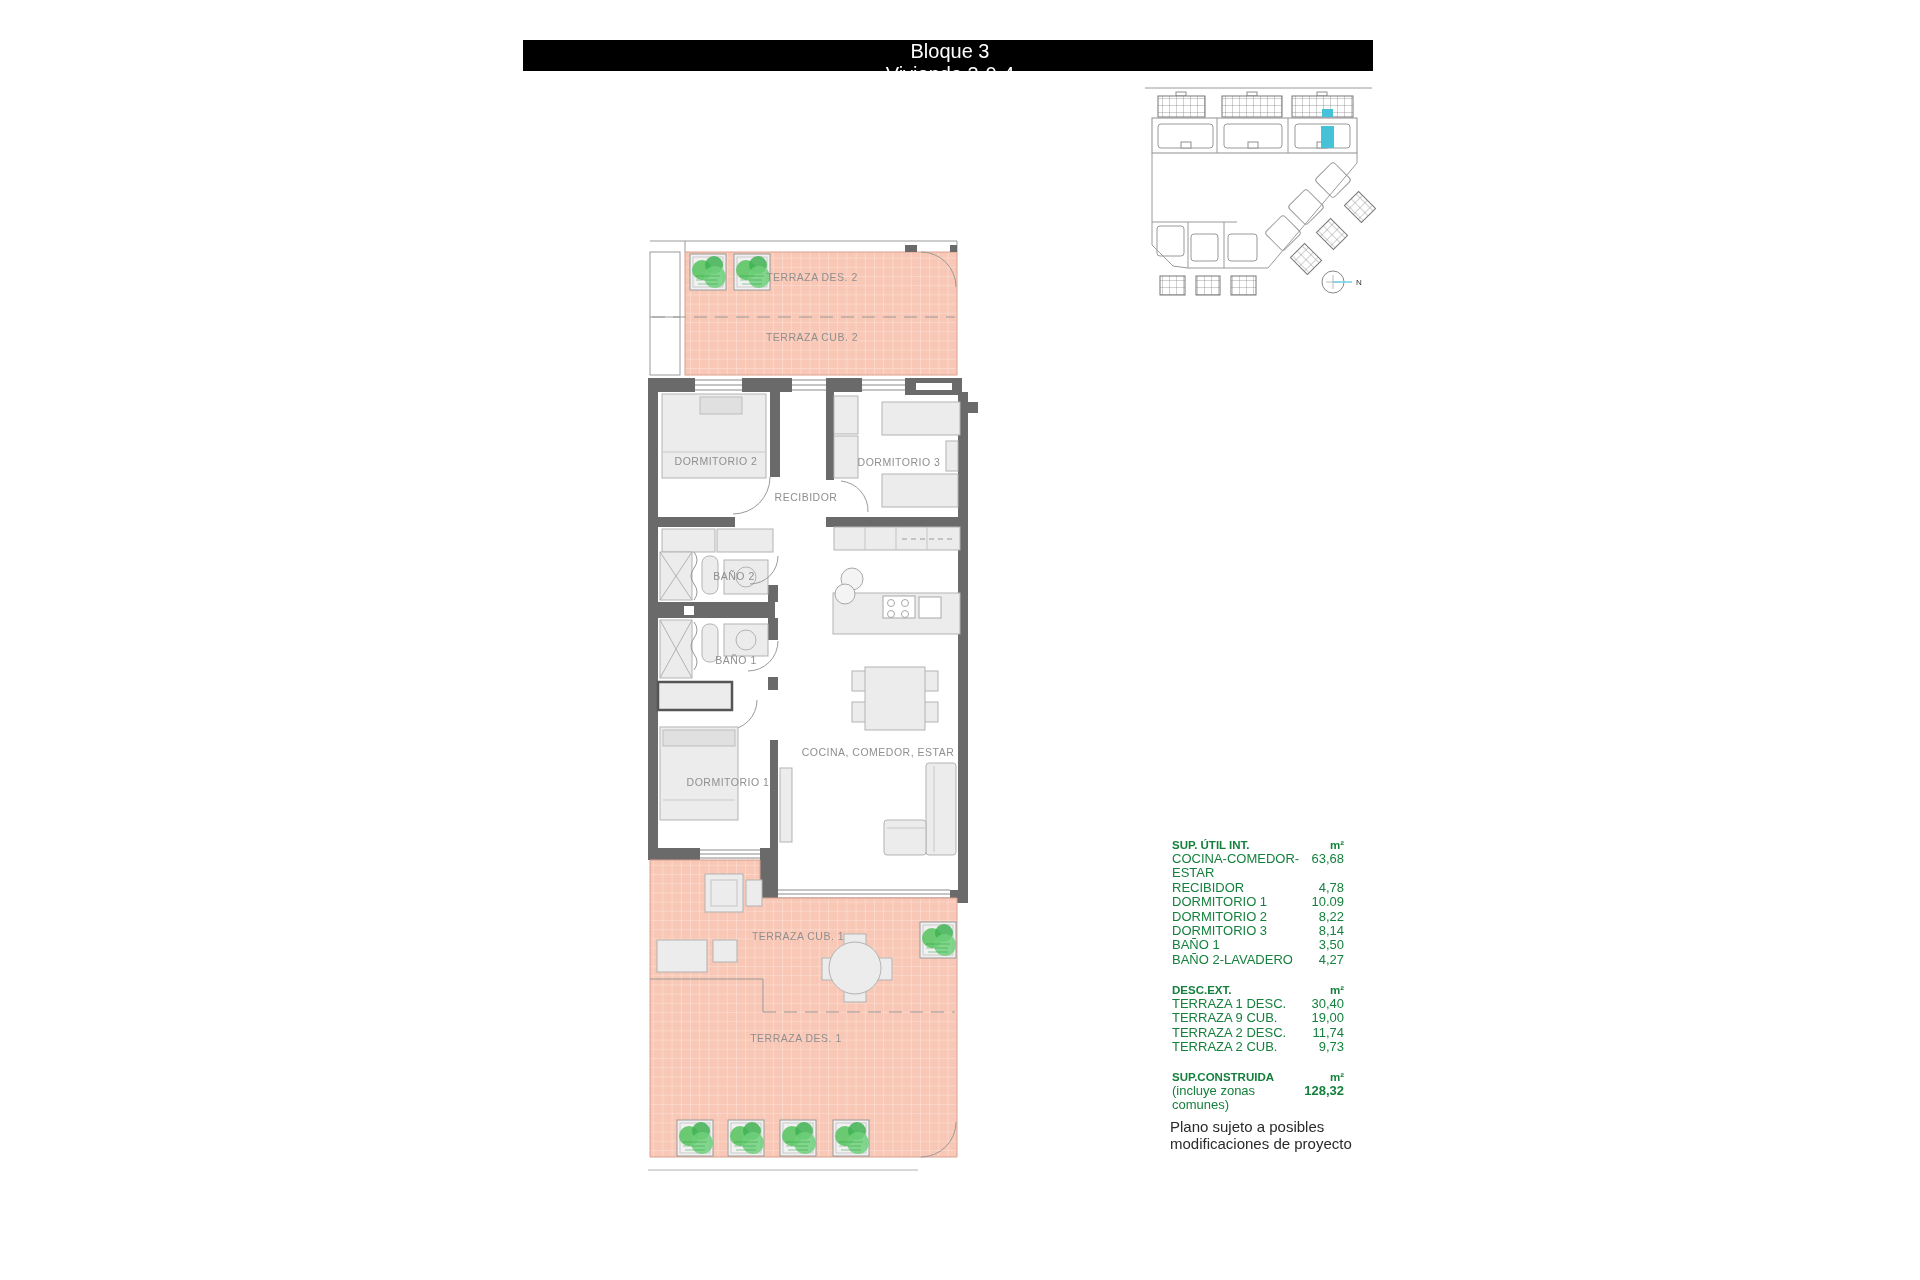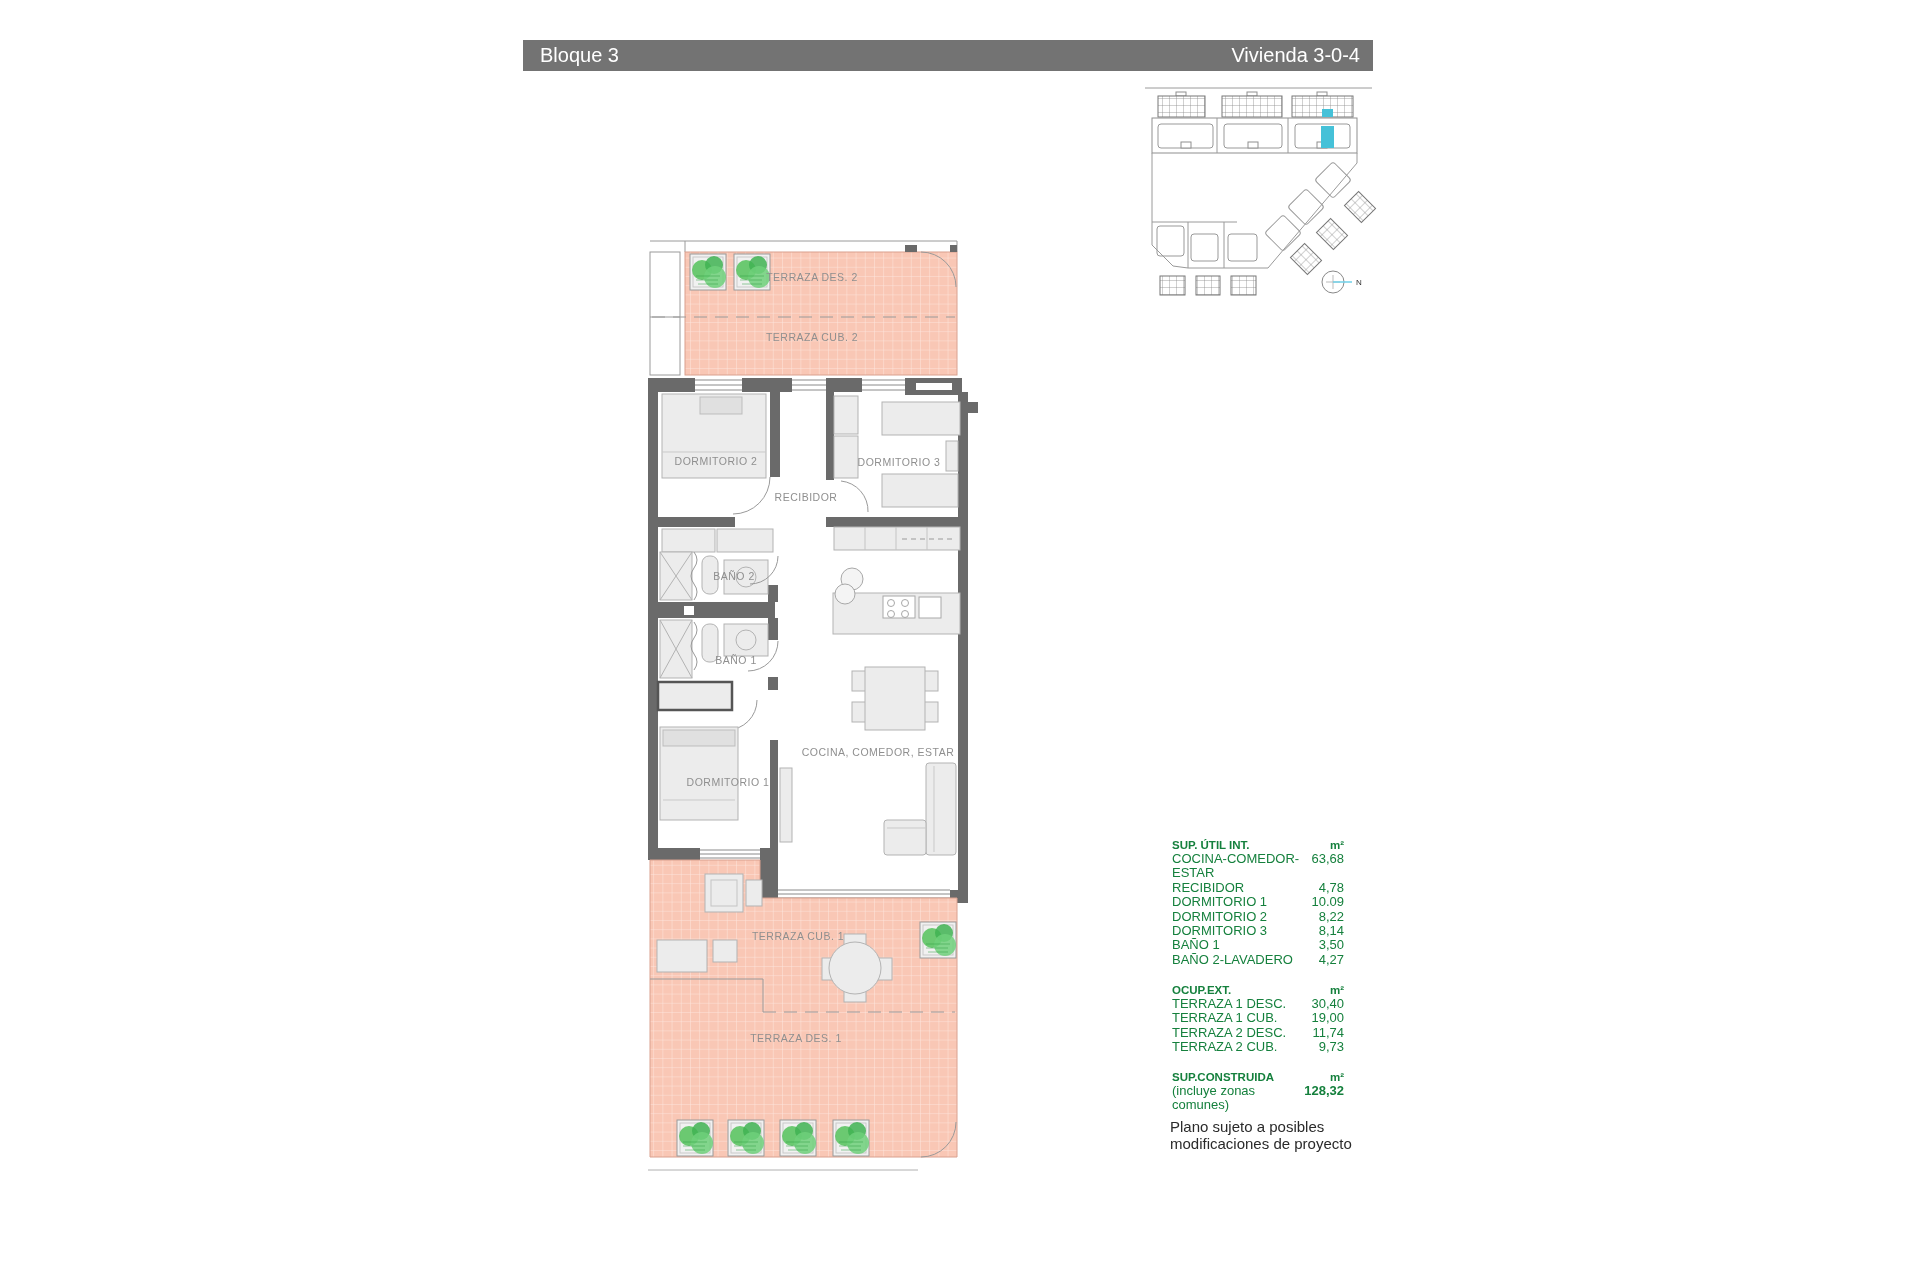--- a/index.html
+++ b/index.html
@@ -21,21 +21,21 @@
   .furn{fill:#ececec;stroke:#b3b3b3;stroke-width:1;}
   .thin{stroke:#9a9a9a;fill:none;stroke-width:1;}
   .winline{stroke:#8a8a8a;stroke-width:1;}
   .outline{stroke:#8f8f8f;fill:#fff;stroke-width:1;}
 </style>
 </head>
 <body>
 
 <div id="page">
 
-  <div class="header" style="background: #737373;">
+  <div class="header" style="background: #000000; flex-direction: column;">
     <span>Bloque 3</span>
     <span>Vivienda 3-0-4</span>
   </div>
 
   <svg style="position:absolute;left:1140px;top:84px;" width="300" height="225" viewBox="1140 84 300 225">
     <defs>
       <pattern id="grid" width="7" height="7" patternUnits="userSpaceOnUse">
         <rect width="7" height="7" fill="#ffffff"></rect>
         <path d="M7 0H0V7" stroke="#8a8a8a" stroke-width="0.8" fill="none"></path>
       </pattern>
@@ -347,30 +347,30 @@
         </div>
         <div class="trow">
           <span class="tlabel">BAÑO 2-LAVADERO</span>
           <span class="tvalue">4,27</span>
         </div>
       </div>
   </section>
 
   <section class="tsec t2">
     <div class="trow thead">
-      <span class="tlabel">OCUP.EXT.</span>
+      <span class="tlabel">DESC.EXT.</span>
       <span class="tvalue">m²</span>
     </div>
     <div>
         <div class="trow">
           <span class="tlabel">TERRAZA 1 DESC.</span>
           <span class="tvalue">30,40</span>
         </div>
         <div class="trow">
-          <span class="tlabel">TERRAZA 1 CUB.</span>
+          <span class="tlabel">TERRAZA 9 CUB.</span>
           <span class="tvalue">19,00</span>
         </div>
         <div class="trow">
           <span class="tlabel">TERRAZA 2 DESC.</span>
           <span class="tvalue">11,74</span>
         </div>
         <div class="trow">
           <span class="tlabel">TERRAZA 2 CUB.</span>
           <span class="tvalue">9,73</span>
         </div>

